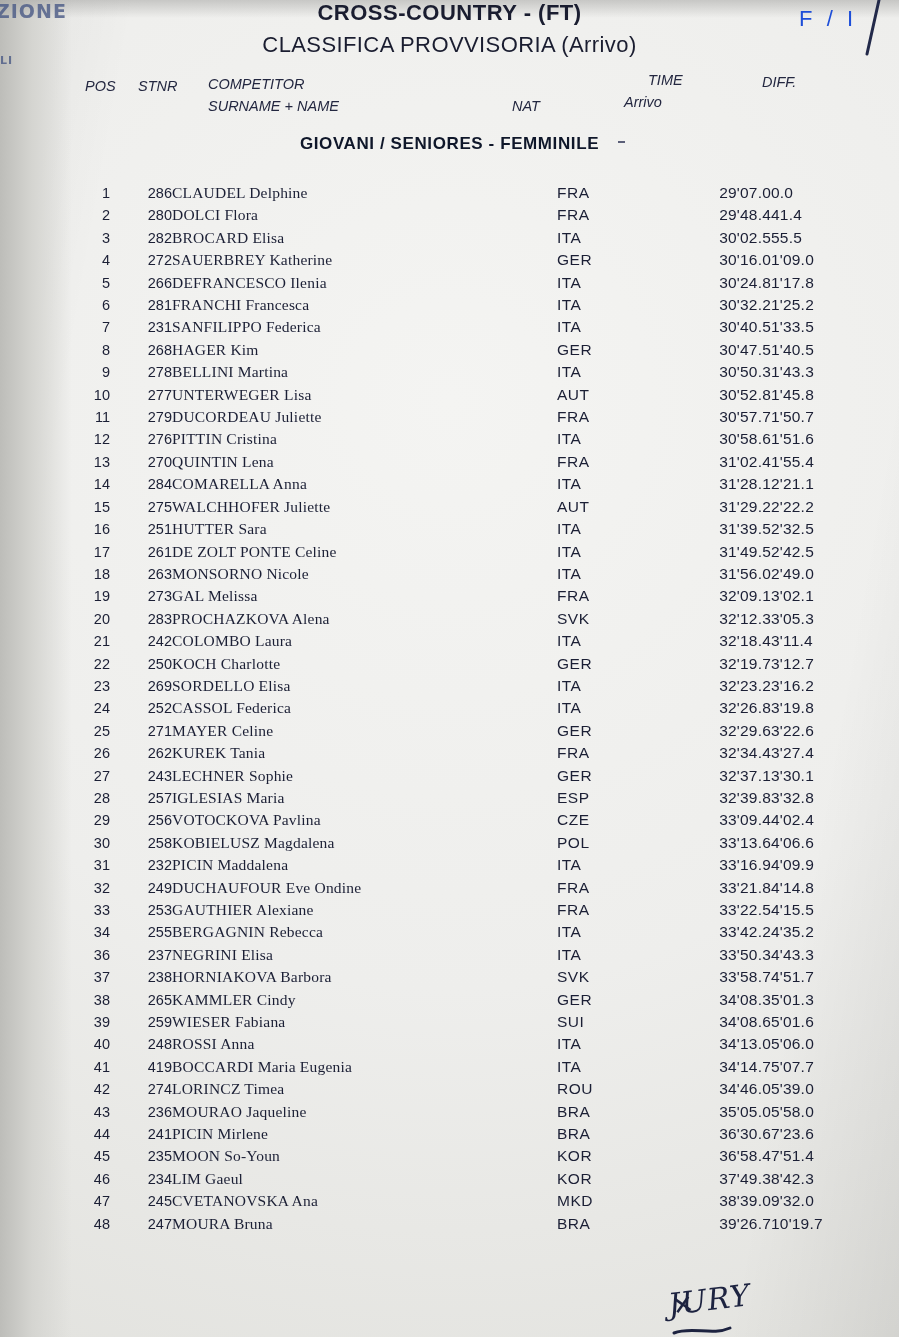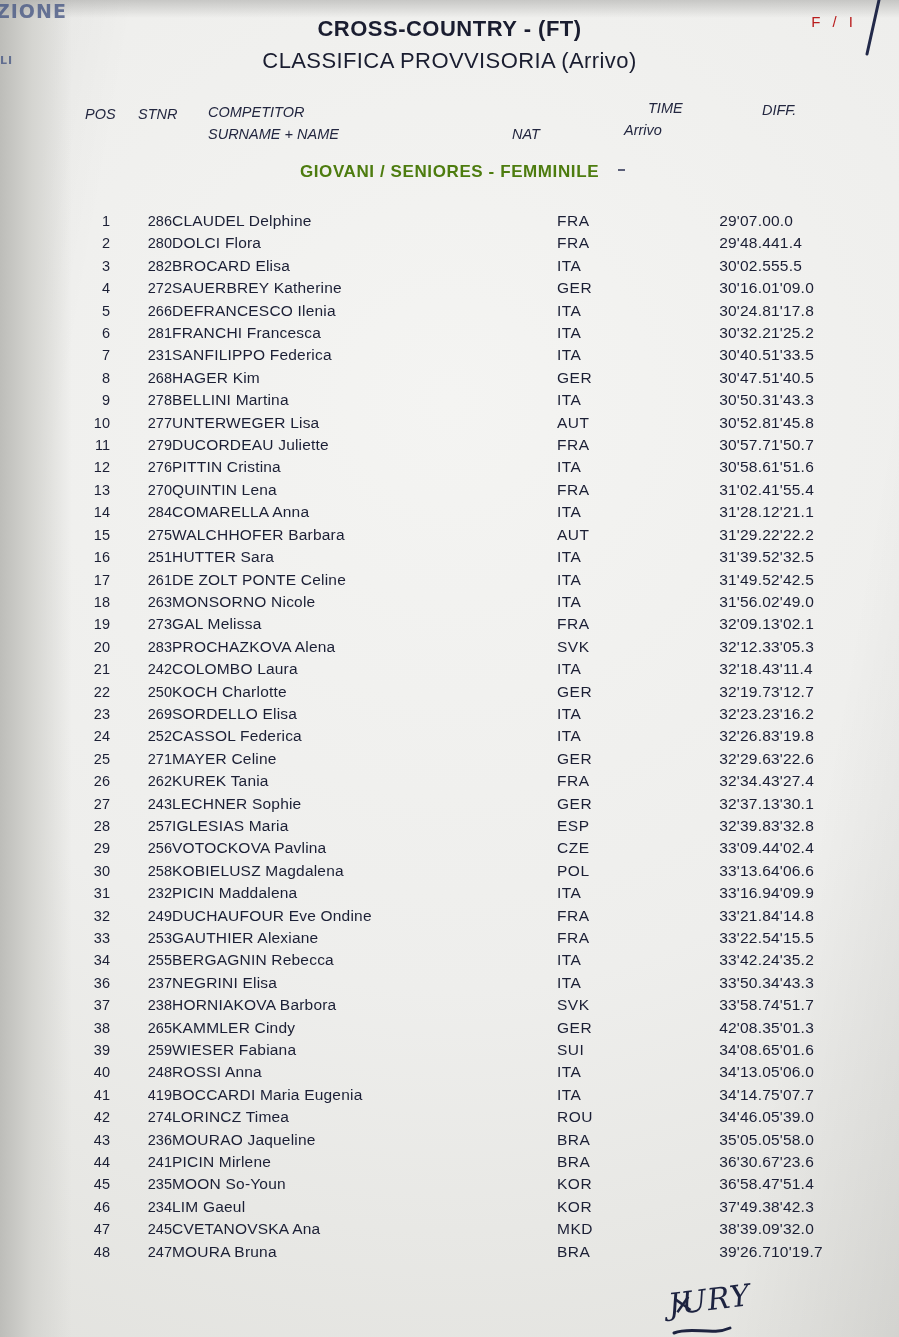--- a/index.html
+++ b/index.html
@@ -62,21 +62,21 @@
   }
 
   .content {
     position: absolute;
     left: 0; top: 0;
     width: 899px;
   }
 
   .title-block {
     text-align: center;
-    padding-top: 16px;
+    padding-top: 0px;
   }
   .title-main {
     font-size: 22px;
     font-weight: bold;
     letter-spacing: 0.5px;
     line-height: 26px;
     color: #1a1d30;
   }
   .title-sub {
     font-size: 22px;
@@ -84,37 +84,36 @@
     letter-spacing: 0.4px;
     line-height: 34px;
     margin-top: 2px;
     color: #1a1d30;
   }
 
   .corner-right {
     position: absolute;
     right: 42px;
     top: 6px;
-    font-size: 15px;
-    color: #b91c1c;
+    font-size: 22px;
+    color: #1d4ed8;
     letter-spacing: 4px;
-    margin-top: 7px;
   }
   .corner-mark {
     position: absolute;
     right: 12px;
     top: -2px;
     width: 30px;
     height: 58px;
   }
 
   
   .head {
     position: relative;
-    margin-top: 22px;
+    margin-top: 10px;
     height: 54px;
     font-style: italic;
     font-size: 14.5px;
     color: #232740;
   }
   .head span { position: absolute; white-space: nowrap; }
   .h-pos   { left: 85px;  top: 6px; }
   .h-stnr  { left: 138px; top: 6px; }
   .h-comp  { left: 208px; top: 4px; }
   .h-sur   { left: 208px; top: 26px; }
@@ -122,21 +121,21 @@
   .h-time  { left: 648px; top: 0px; }
   .h-arr   { left: 624px; top: 22px; }
   .h-diff  { left: 762px; top: 2px; }
 
   .section-title {
     text-align: center;
     font-size: 17px;
     font-weight: bold;
     letter-spacing: 0.6px;
     margin-top: 8px;
-    color: #4d7c0f;
+    color: #0f172a;
     position: relative;
   }
   .section-title .tick {
     position: absolute;
     left: 618px;
     top: 7px;
     width: 7px;
     height: 2px;
     background: #5b5f78;
   }
@@ -161,20 +160,21 @@
     font-size: 14.5px;
   }
   td.c-stnr {
     width: 62px;
     text-align: right;
     font-size: 14.5px;
   }
   td.c-name {
     padding-left: 63px;
     letter-spacing: 0.2px;
+    font-family: Liberation Serif, serif;
   }
   td.c-nat {
     width: 96px;
     text-align: left;
     letter-spacing: 0.5px;
   }
   td.c-time {
     width: 118px;
     text-align: right;
     letter-spacing: 0.2px;
@@ -361,21 +361,21 @@
           <td class="c-pos">14</td>
           <td class="c-stnr">284</td>
           <td class="c-name">COMARELLA  Anna</td>
           <td class="c-nat">ITA</td>
           <td class="c-time">31'28.1</td>
           <td class="c-diff">2'21.1</td>
         </tr>
         <tr>
           <td class="c-pos">15</td>
           <td class="c-stnr">275</td>
-          <td class="c-name">WALCHHOFER  Barbara</td>
+          <td class="c-name">WALCHHOFER  Juliette</td>
           <td class="c-nat">AUT</td>
           <td class="c-time">31'29.2</td>
           <td class="c-diff">2'22.2</td>
         </tr>
         <tr>
           <td class="c-pos">16</td>
           <td class="c-stnr">251</td>
           <td class="c-name">HUTTER  Sara</td>
           <td class="c-nat">ITA</td>
           <td class="c-time">31'39.5</td>
@@ -539,21 +539,21 @@
           <td class="c-name">HORNIAKOVA  Barbora</td>
           <td class="c-nat">SVK</td>
           <td class="c-time">33'58.7</td>
           <td class="c-diff">4'51.7</td>
         </tr>
         <tr>
           <td class="c-pos">38</td>
           <td class="c-stnr">265</td>
           <td class="c-name">KAMMLER  Cindy</td>
           <td class="c-nat">GER</td>
-          <td class="c-time">42'08.3</td>
+          <td class="c-time">34'08.3</td>
           <td class="c-diff">5'01.3</td>
         </tr>
         <tr>
           <td class="c-pos">39</td>
           <td class="c-stnr">259</td>
           <td class="c-name">WIESER  Fabiana</td>
           <td class="c-nat">SUI</td>
           <td class="c-time">34'08.6</td>
           <td class="c-diff">5'01.6</td>
         </tr>

